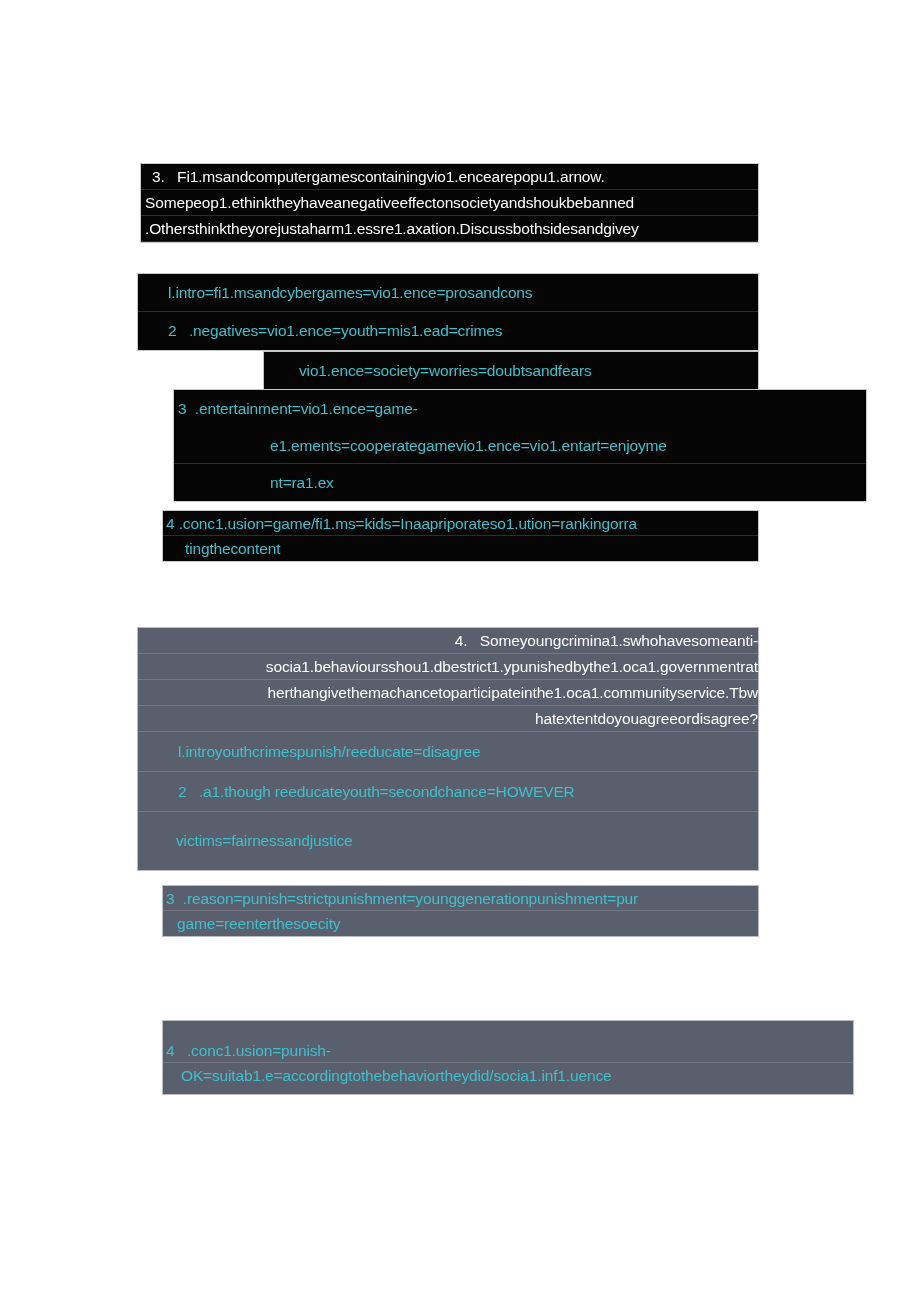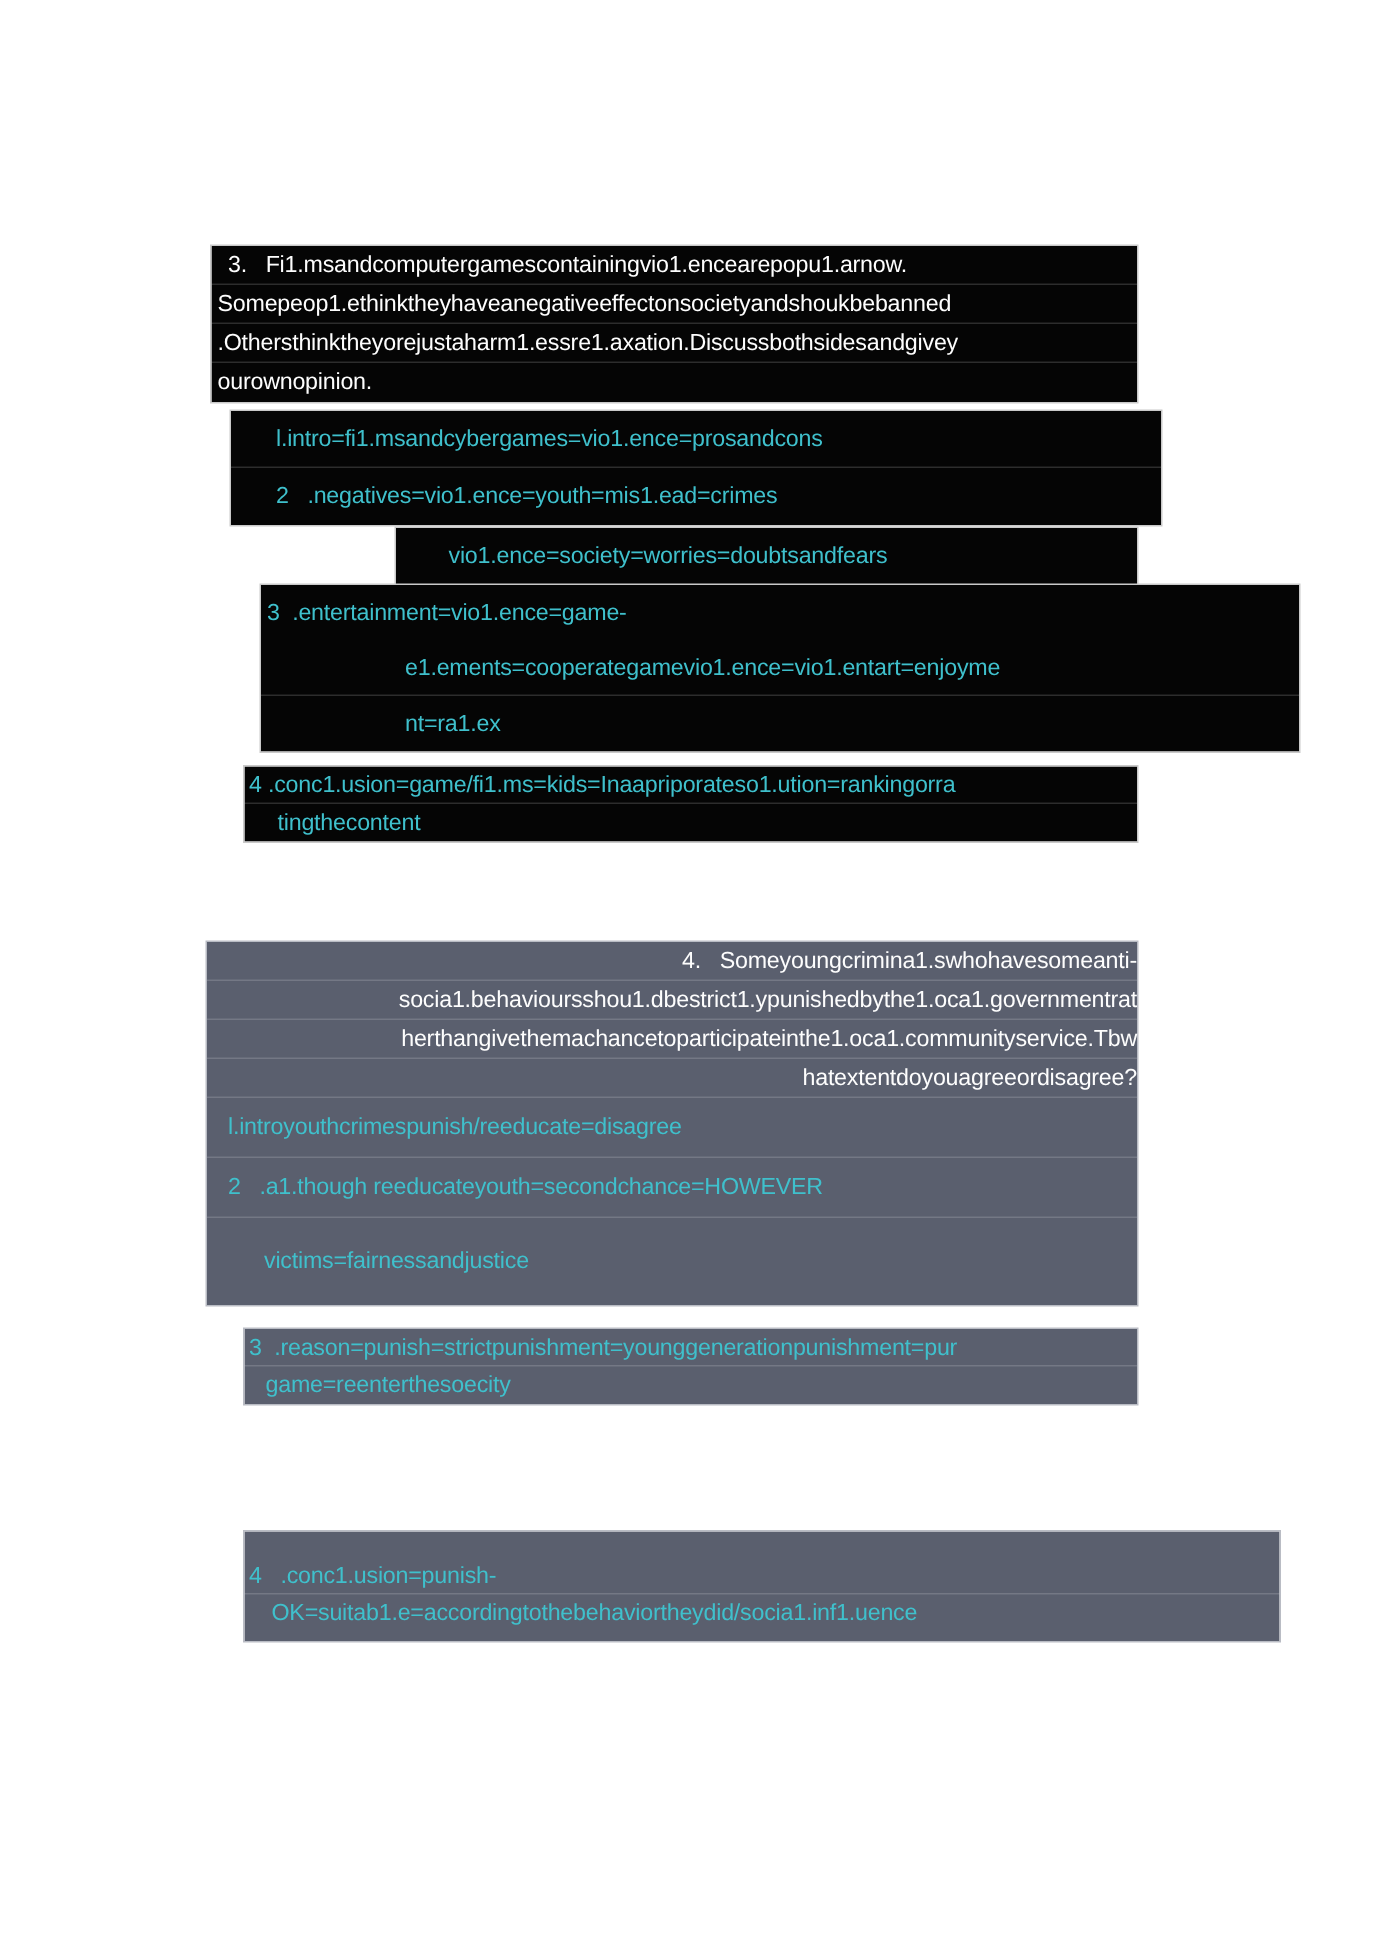--- a/index.html
+++ b/index.html
@@ -66,21 +66,20 @@
     font-size: 15.5px;
     line-height: 26px;
     padding-left: 4px;
   }
   #prompt-block-3 .line.first { padding-left: 11px; }
 
   #outline3-block-a {
     left: 138px;
     top: 274px;
     width: 620px;
-    margin-left: 16px;
   }
   #outline3-block-a .line {
     font-size: 15.5px;
     line-height: 38px;
     padding-left: 30px;
   }
   #outline3-block-a .line.i2 { padding-left: 30px; }
 
   #outline3-block-b {
     left: 264px;
@@ -127,21 +126,21 @@
   #prompt-block-4 .line.p {
     font-size: 15.5px;
     line-height: 26px;
     padding-left: 4px;
     text-align: right;
   }
   #prompt-block-4 .line.p.first { padding-left: 11px; }
   #prompt-block-4 .line.o {
     font-size: 15.5px;
     line-height: 40px;
-    padding-left: 14px;
+    padding-left: 40px;
   }
   #prompt-block-4 .line.o.tall { line-height: 58px; padding-left: 38px; }
 
   #outline4-block-b {
     left: 163px;
     top: 886px;
     width: 595px;
   }
   #outline4-block-b .line {
     font-size: 15.5px;
@@ -166,21 +165,20 @@
 </style>
 </head>
 <body>
 
 <div class="page">
 
   <div class="block block-dark" id="prompt-block-3">
     <div class="line first sep t-white">3.   Fi1.msandcomputergamescontainingvio1.encearepopu1.arnow.</div>
     <div class="line sep t-white">Somepeop1.ethinktheyhaveanegativeeffectonsocietyandshoukbebanned</div>
     <div class="line sep t-white">.Othersthinktheyorejustaharm1.essre1.axation.Discussbothsidesandgivey</div>
-    <div class="line t-white">ourownopinion.</div>
   </div>
 
   <div class="block block-dark" id="outline3-block-a">
     <div class="line sep t-teal">l.intro=fi1.msandcybergames=vio1.ence=prosandcons</div>
     <div class="line i2 t-teal">2   .negatives=vio1.ence=youth=mis1.ead=crimes</div>
   </div>
 
   <div class="block block-dark" id="outline3-block-b">
     <div class="line t-teal">vio1.ence=society=worries=doubtsandfears</div>
   </div>

